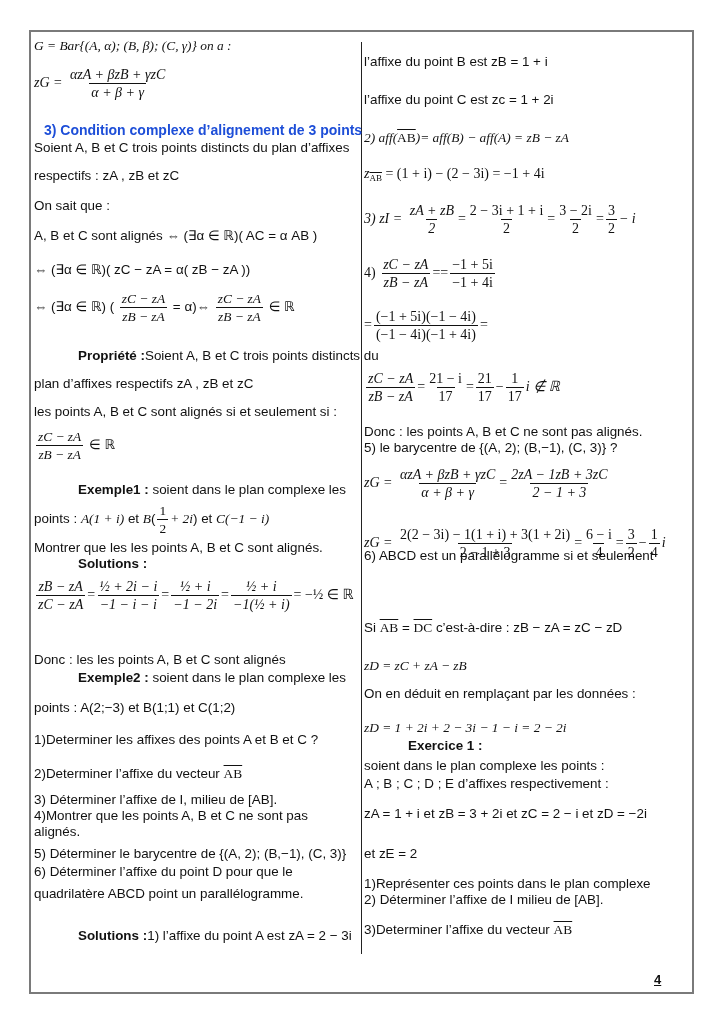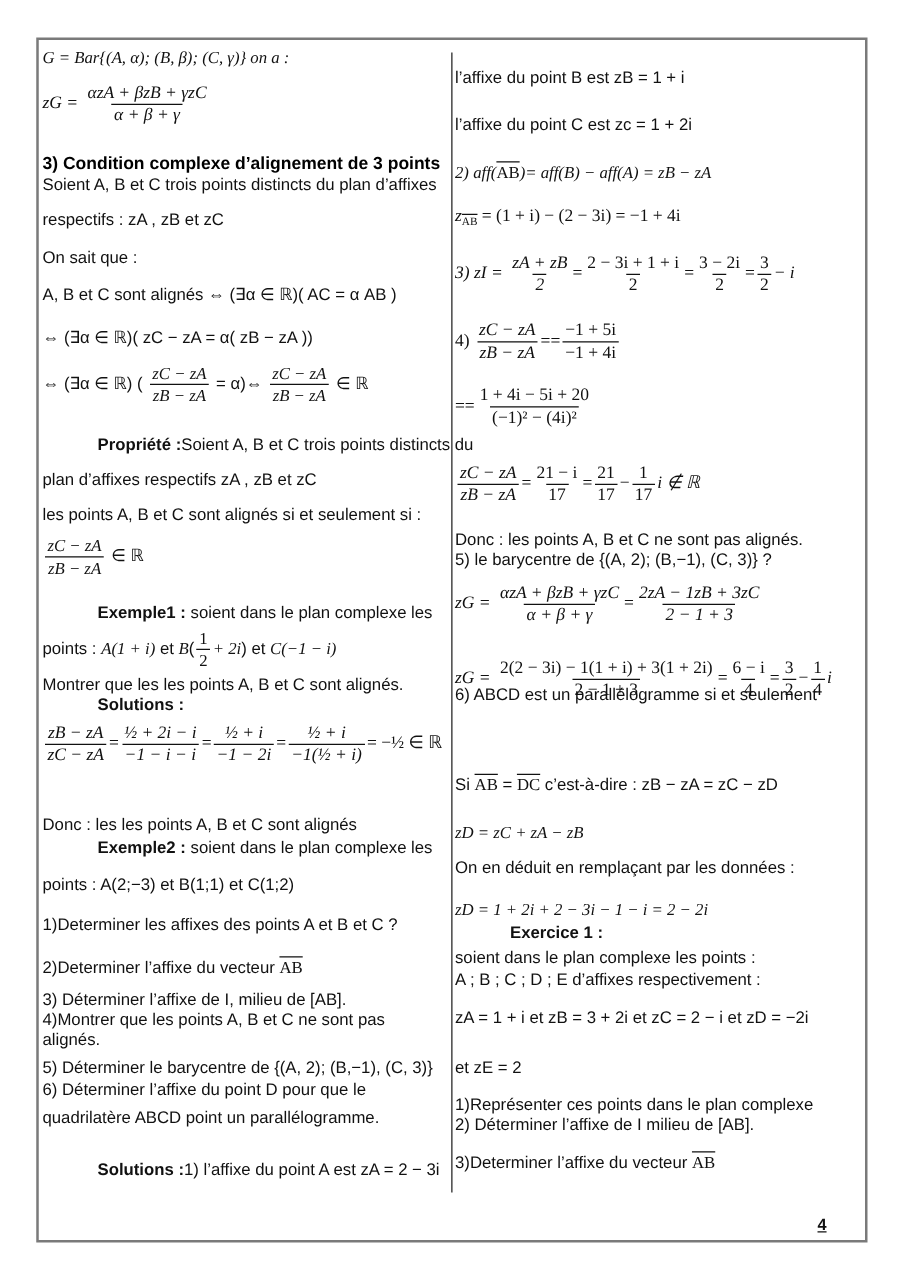--- a/index.html
+++ b/index.html
@@ -7,21 +7,21 @@
          font-family:"Liberation Sans", sans-serif; color:#111; }
   .frame { position:absolute; left:29px; top:30px; width:665px; height:964px;
            border:2px solid #7a7a7a; border-left-width:2px; box-sizing:border-box; }
   .divider { position:absolute; left:361px; top:42px; width:1px; height:912px; background:#222; }
   .col { position:absolute; top:0; }
   .left { left:34px; width:326px; }
   .right { left:364px; width:328px; }
   .ln { position:absolute; left:0; white-space:nowrap; font-size:13.4px; line-height:16px; }
   .m { font-family:"Liberation Serif", serif; font-style:italic; }
   .b { font-weight:bold;margin-left:44px; }
-  .red { color:#000000; font-weight:bold; font-size:14px; }
+  .red { color:#1d4ed8; font-weight:bold; font-size:14px;margin-left:10px; }
   sub { font-size:9px; vertical-align:-3px; }
   .frac { display:inline-flex; flex-direction:column; align-items:center; vertical-align:middle;
           font-family:"Liberation Serif", serif; margin:0 2px; }
   .frac .n { padding:0 2px; line-height:17px; }
   .frac .d { border-top:1px solid #111; padding:0 2px; line-height:17px; }
   .vec { text-decoration:overline; font-family:"Liberation Serif", serif; }
   .pn { position:absolute; left:654px; top:972px; font-size:13px; font-weight:bold; text-decoration:underline; }
   .mathline { font-family:"Liberation Serif", serif; font-size:14px; }
 </style>
 </head>
@@ -156,24 +156,24 @@
     <span>4)</span>
     <span class="frac m">
         <span class="n">zC − zA</span>
         <span class="d">zB − zA</span>
       </span>==<span class="frac">
         <span class="n">−1 + 5i</span>
         <span class="d">−1 + 4i</span>
       </span>
   </div>
   <div class="ln mathline" style="top:308px">
-    ==<span class="frac">
-        <span class="n">1 + 4i − 5i + 20</span>
-        <span class="d">(−1)² − (4i)²</span>
-      </span>
+    =<span class="frac">
+        <span class="n">(−1 + 5i)(−1 − 4i)</span>
+        <span class="d">(−1 − 4i)(−1 + 4i)</span>
+      </span>=
   </div>
   <div class="ln mathline" style="top:370px">
     <span class="frac m">
         <span class="n">zC − zA</span>
         <span class="d">zB − zA</span>
       </span>=<span class="frac">
         <span class="n">21 − i</span>
         <span class="d">17</span>
       </span>=<span class="frac">
         <span class="n">21</span>

